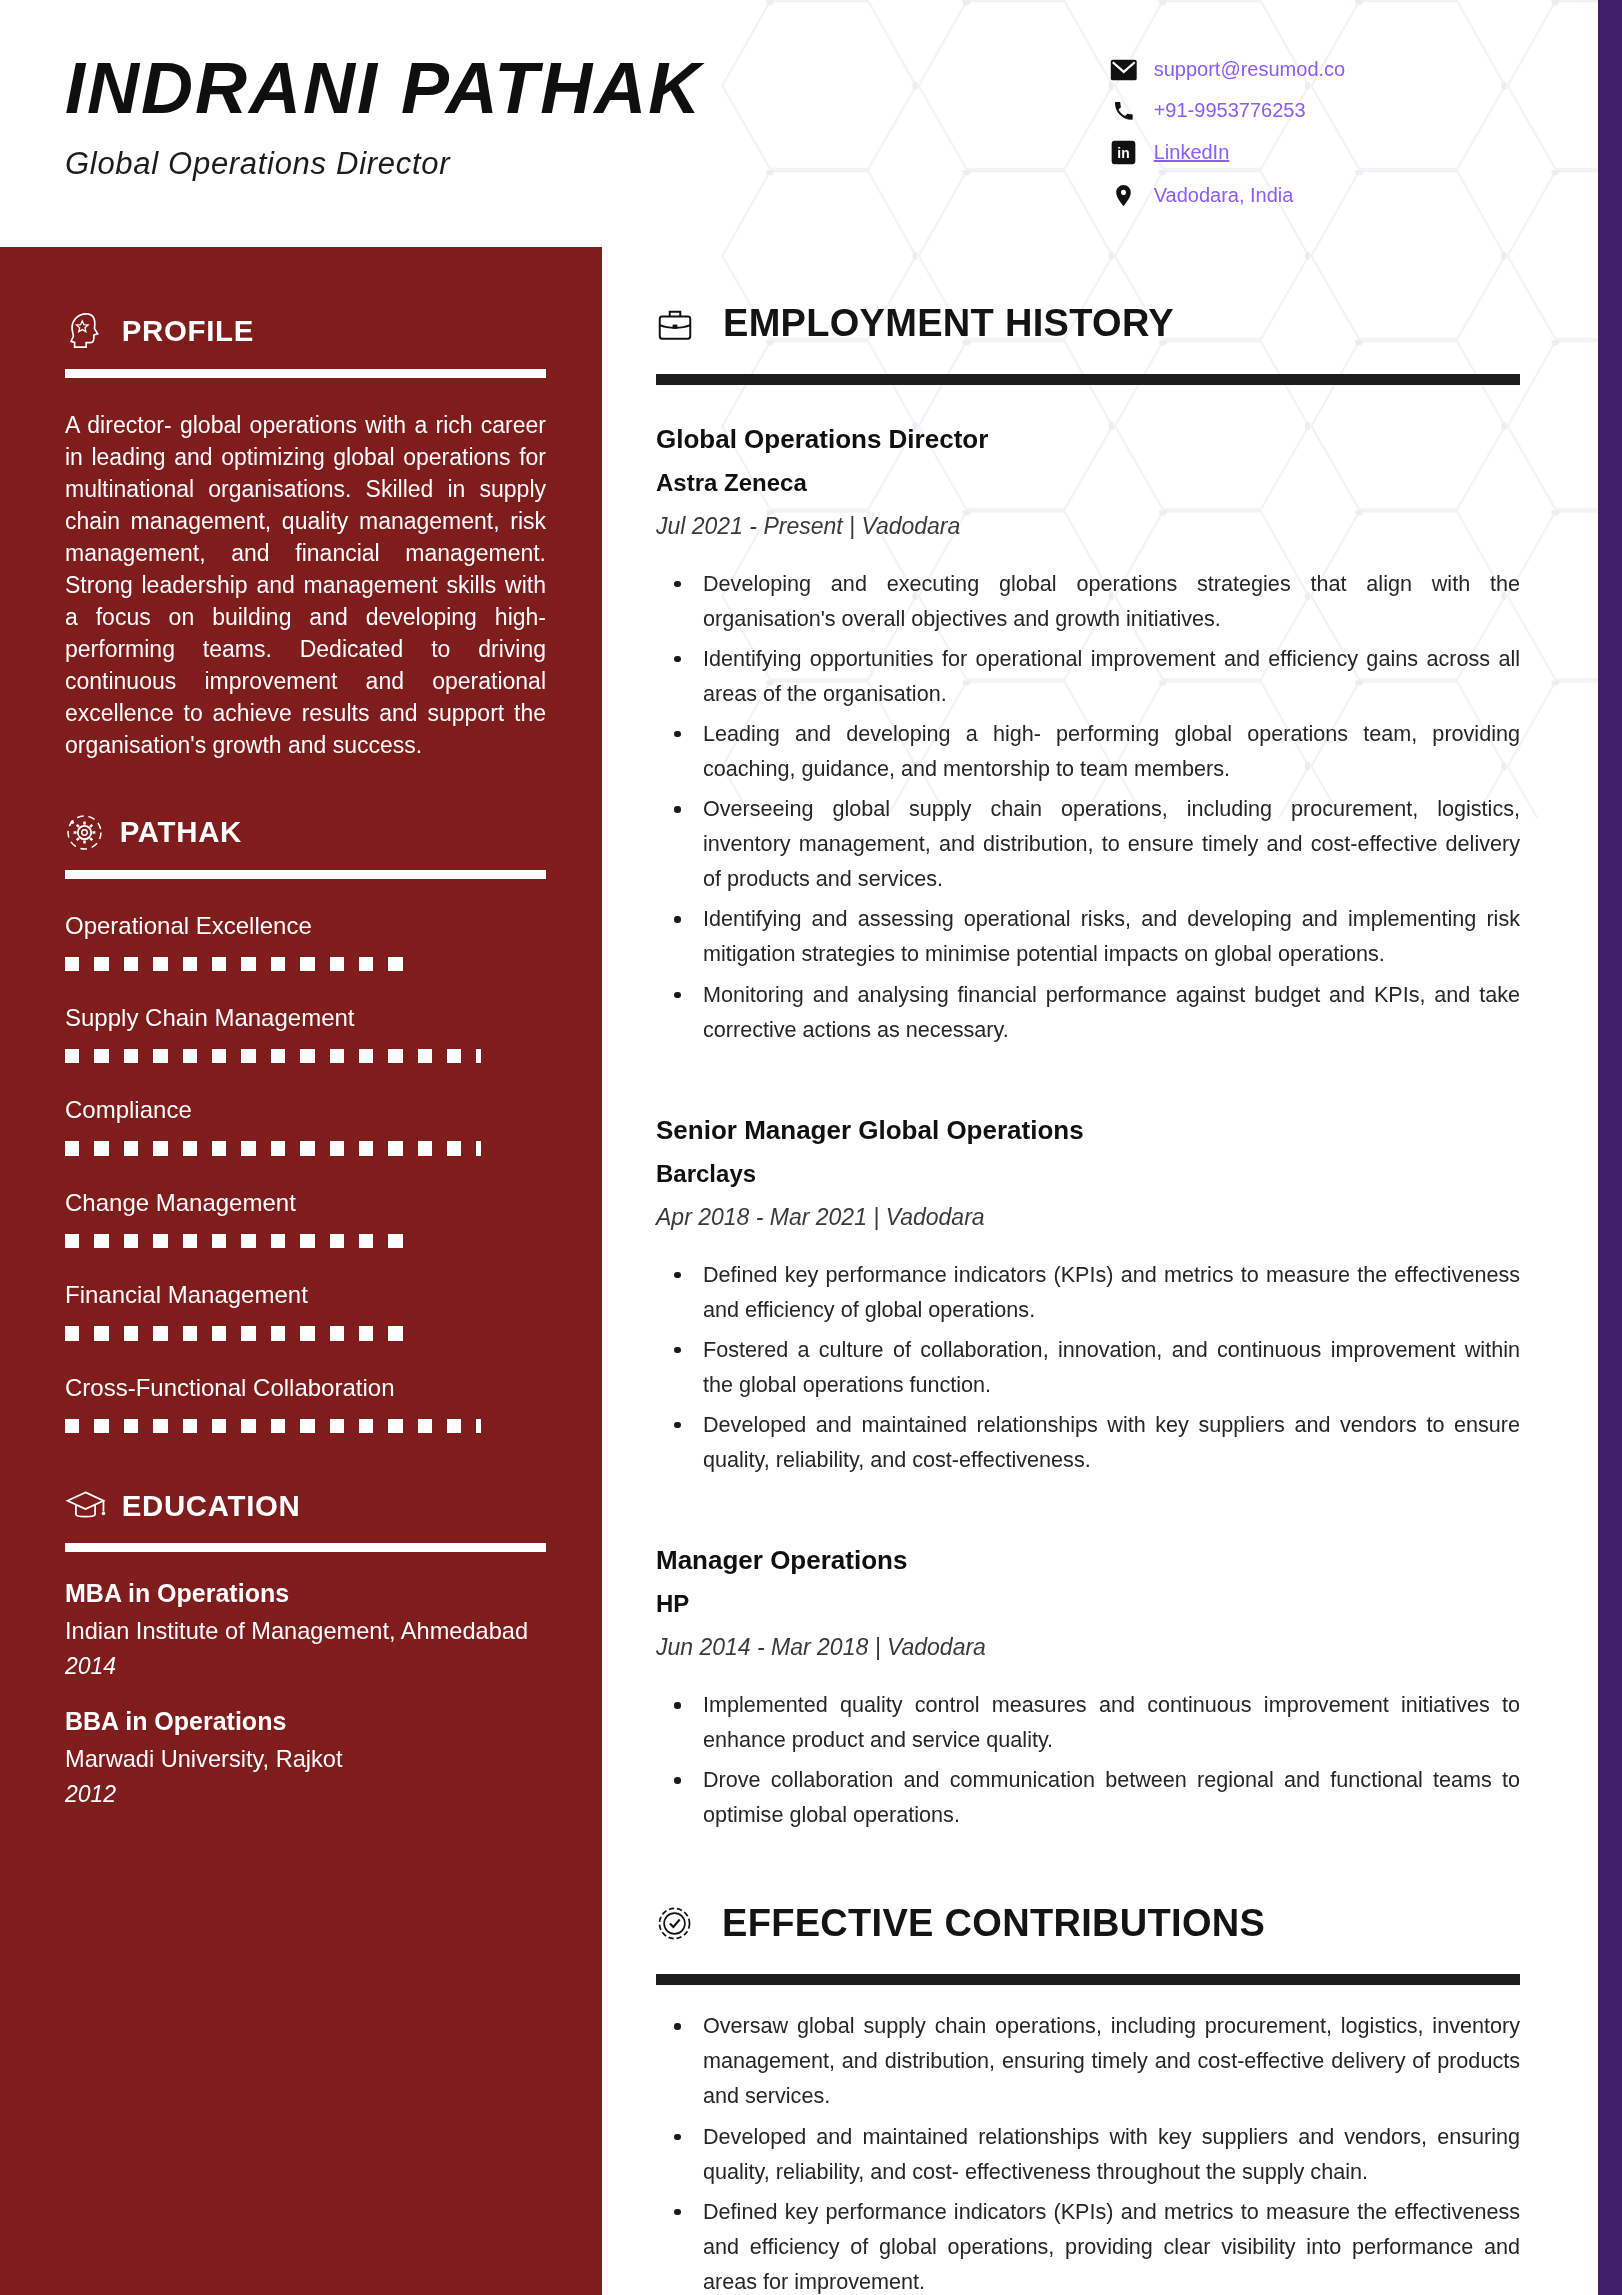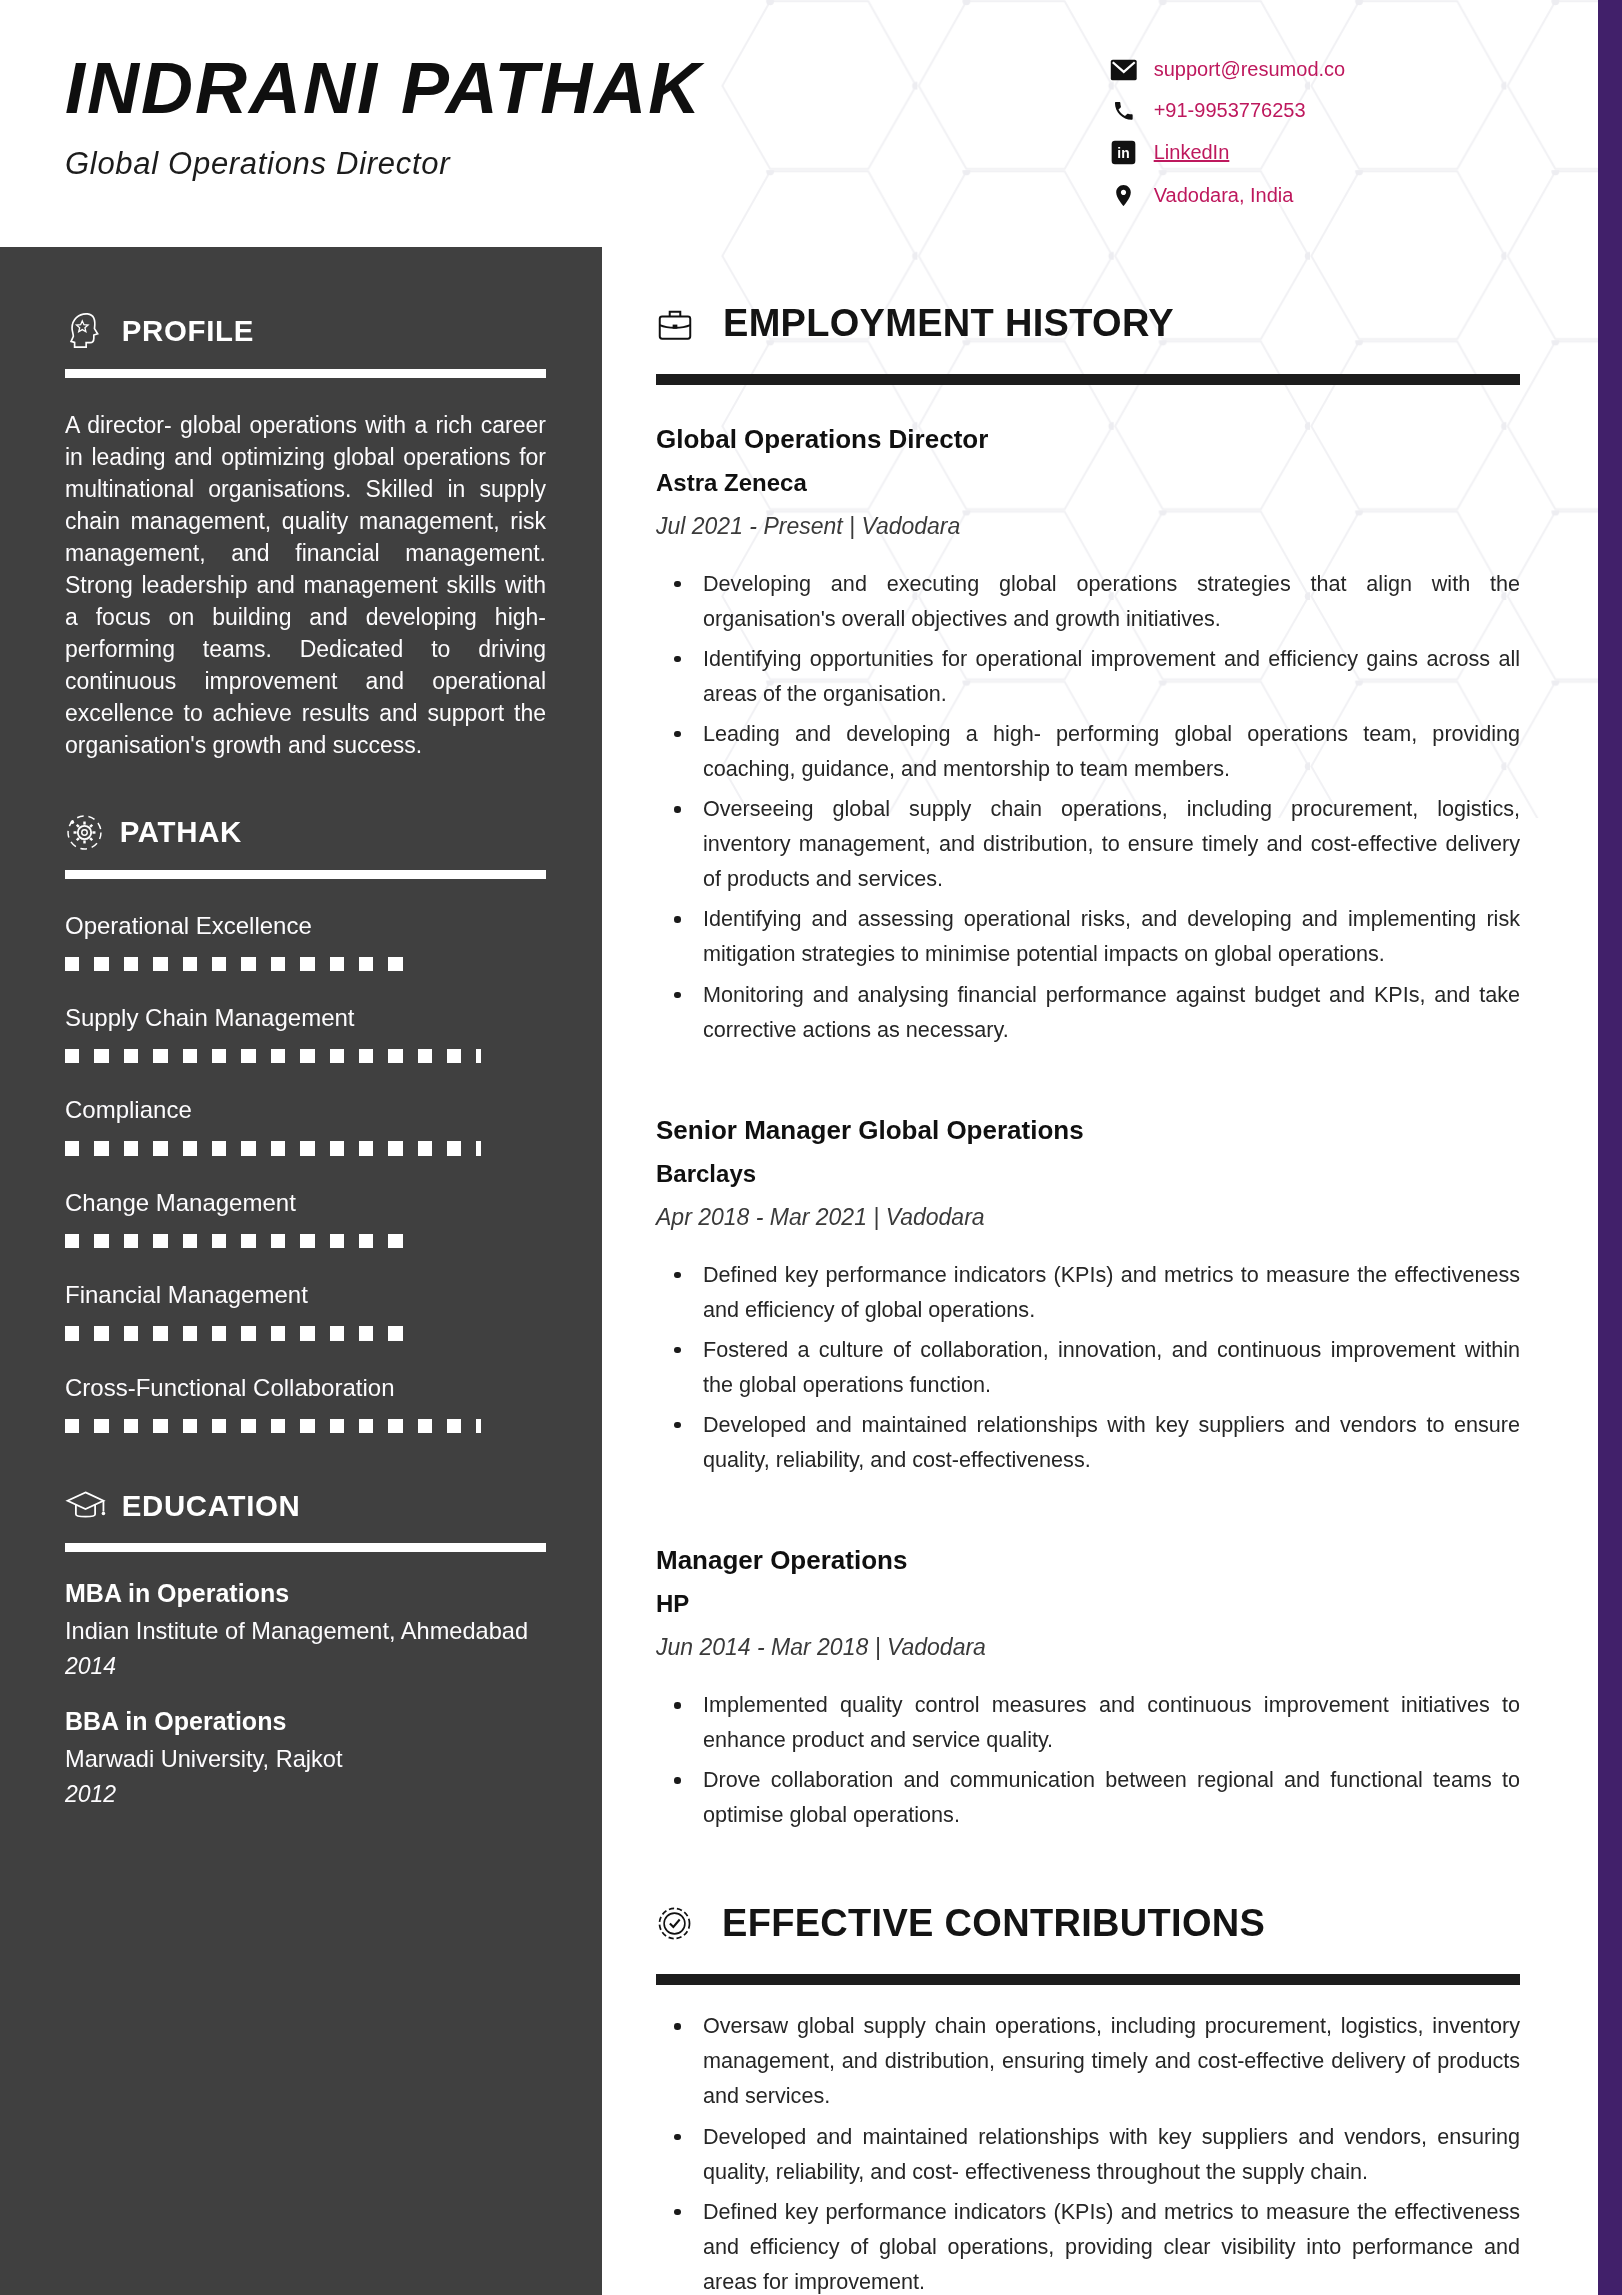--- a/index.html
+++ b/index.html
@@ -12,21 +12,21 @@
   .stripe { position:absolute; top:0; right:0; width:24px; height:100%; z-index:4; }
   
   .hexes { position:absolute; top:0; right:24px; z-index:0; }
 
   
   .header { position:absolute; left:65px; top:47px; z-index:2;font-style:italic; }
   .name { margin:0; font-size:72px; font-weight:700; letter-spacing:2px; color:#0f0f0f; }
   .subtitle { margin-top:17px; font-size:31px; letter-spacing:0.7px; color:#1c1c1c; }
 
   .contact { position:absolute; left:1109px; top:58px; display:flex; flex-direction:column; gap:17.7px; z-index:2; }
-  .c-row { display:flex; align-items:center; gap:15.7px; font-size:20px; color:#be185d; }
+  .c-row { display:flex; align-items:center; gap:15.7px; font-size:20px; color:#8b5cf6; }
   .c-row .c-ic { width:29px; display:flex; justify-content:center; }
   .c-link { text-decoration:underline; }
 
   
   .sidebar {
     position:absolute; left:0; top:247px; width:602px; bottom:0;
     padding:63px 56px 39px 65px; z-index:1; color:#fff;
   }
   .s-head { display:flex; align-items:center; gap:15.7px; }
   .s-head h2 { margin:0; font-size:29.4px; font-weight:700; letter-spacing:0.7px; color:#fff; }
@@ -126,21 +126,21 @@
     <div class="c-row">
       <span class="c-ic">
         <svg width="25" height="25" viewBox="0 0 24 24">
             <path fill="#111" d="M12 2C8.13 2 5 5.13 5 9c0 5.25 7 13 7 13s7-7.75 7-13c0-3.87-3.13-7-7-7zm0 9.5c-1.38 0-2.5-1.12-2.5-2.5s1.12-2.5 2.5-2.5 2.5 1.12 2.5 2.5-1.12 2.5-2.5 2.5z"></path>
           </svg>
       </span>
       <span>Vadodara, India</span>
     </div>
   </div>
 
-  <aside class="sidebar" style="background: #404040;">
+  <aside class="sidebar" style="background: #7f1d1d;">
     <section>
       <div class="s-head">
         <span class="icon">
           <svg width="41" height="41" viewBox="0 0 64 64" fill="none" stroke="#fff" stroke-width="2.6">
             <path d="M35 6 C21 5 11 15 11 28 C11 33 13 37 13 41 L9.5 49 L15 50.5 L15 58 L33 58 L33 51 L39 51 C43 51 45 48 45 44 L45 39 L51 37 L46 29 C48 15 45 7 35 6 Z"></path>
             <path d="M27 17 l2.6 6 6.4 .5 -4.9 4.2 1.5 6.3 -5.6 -3.4 -5.6 3.4 1.5 -6.3 -4.9 -4.2 6.4 -.5 z" stroke-width="2"></path>
           </svg>
         </span>
         <h2>PROFILE</h2>
       </div>

